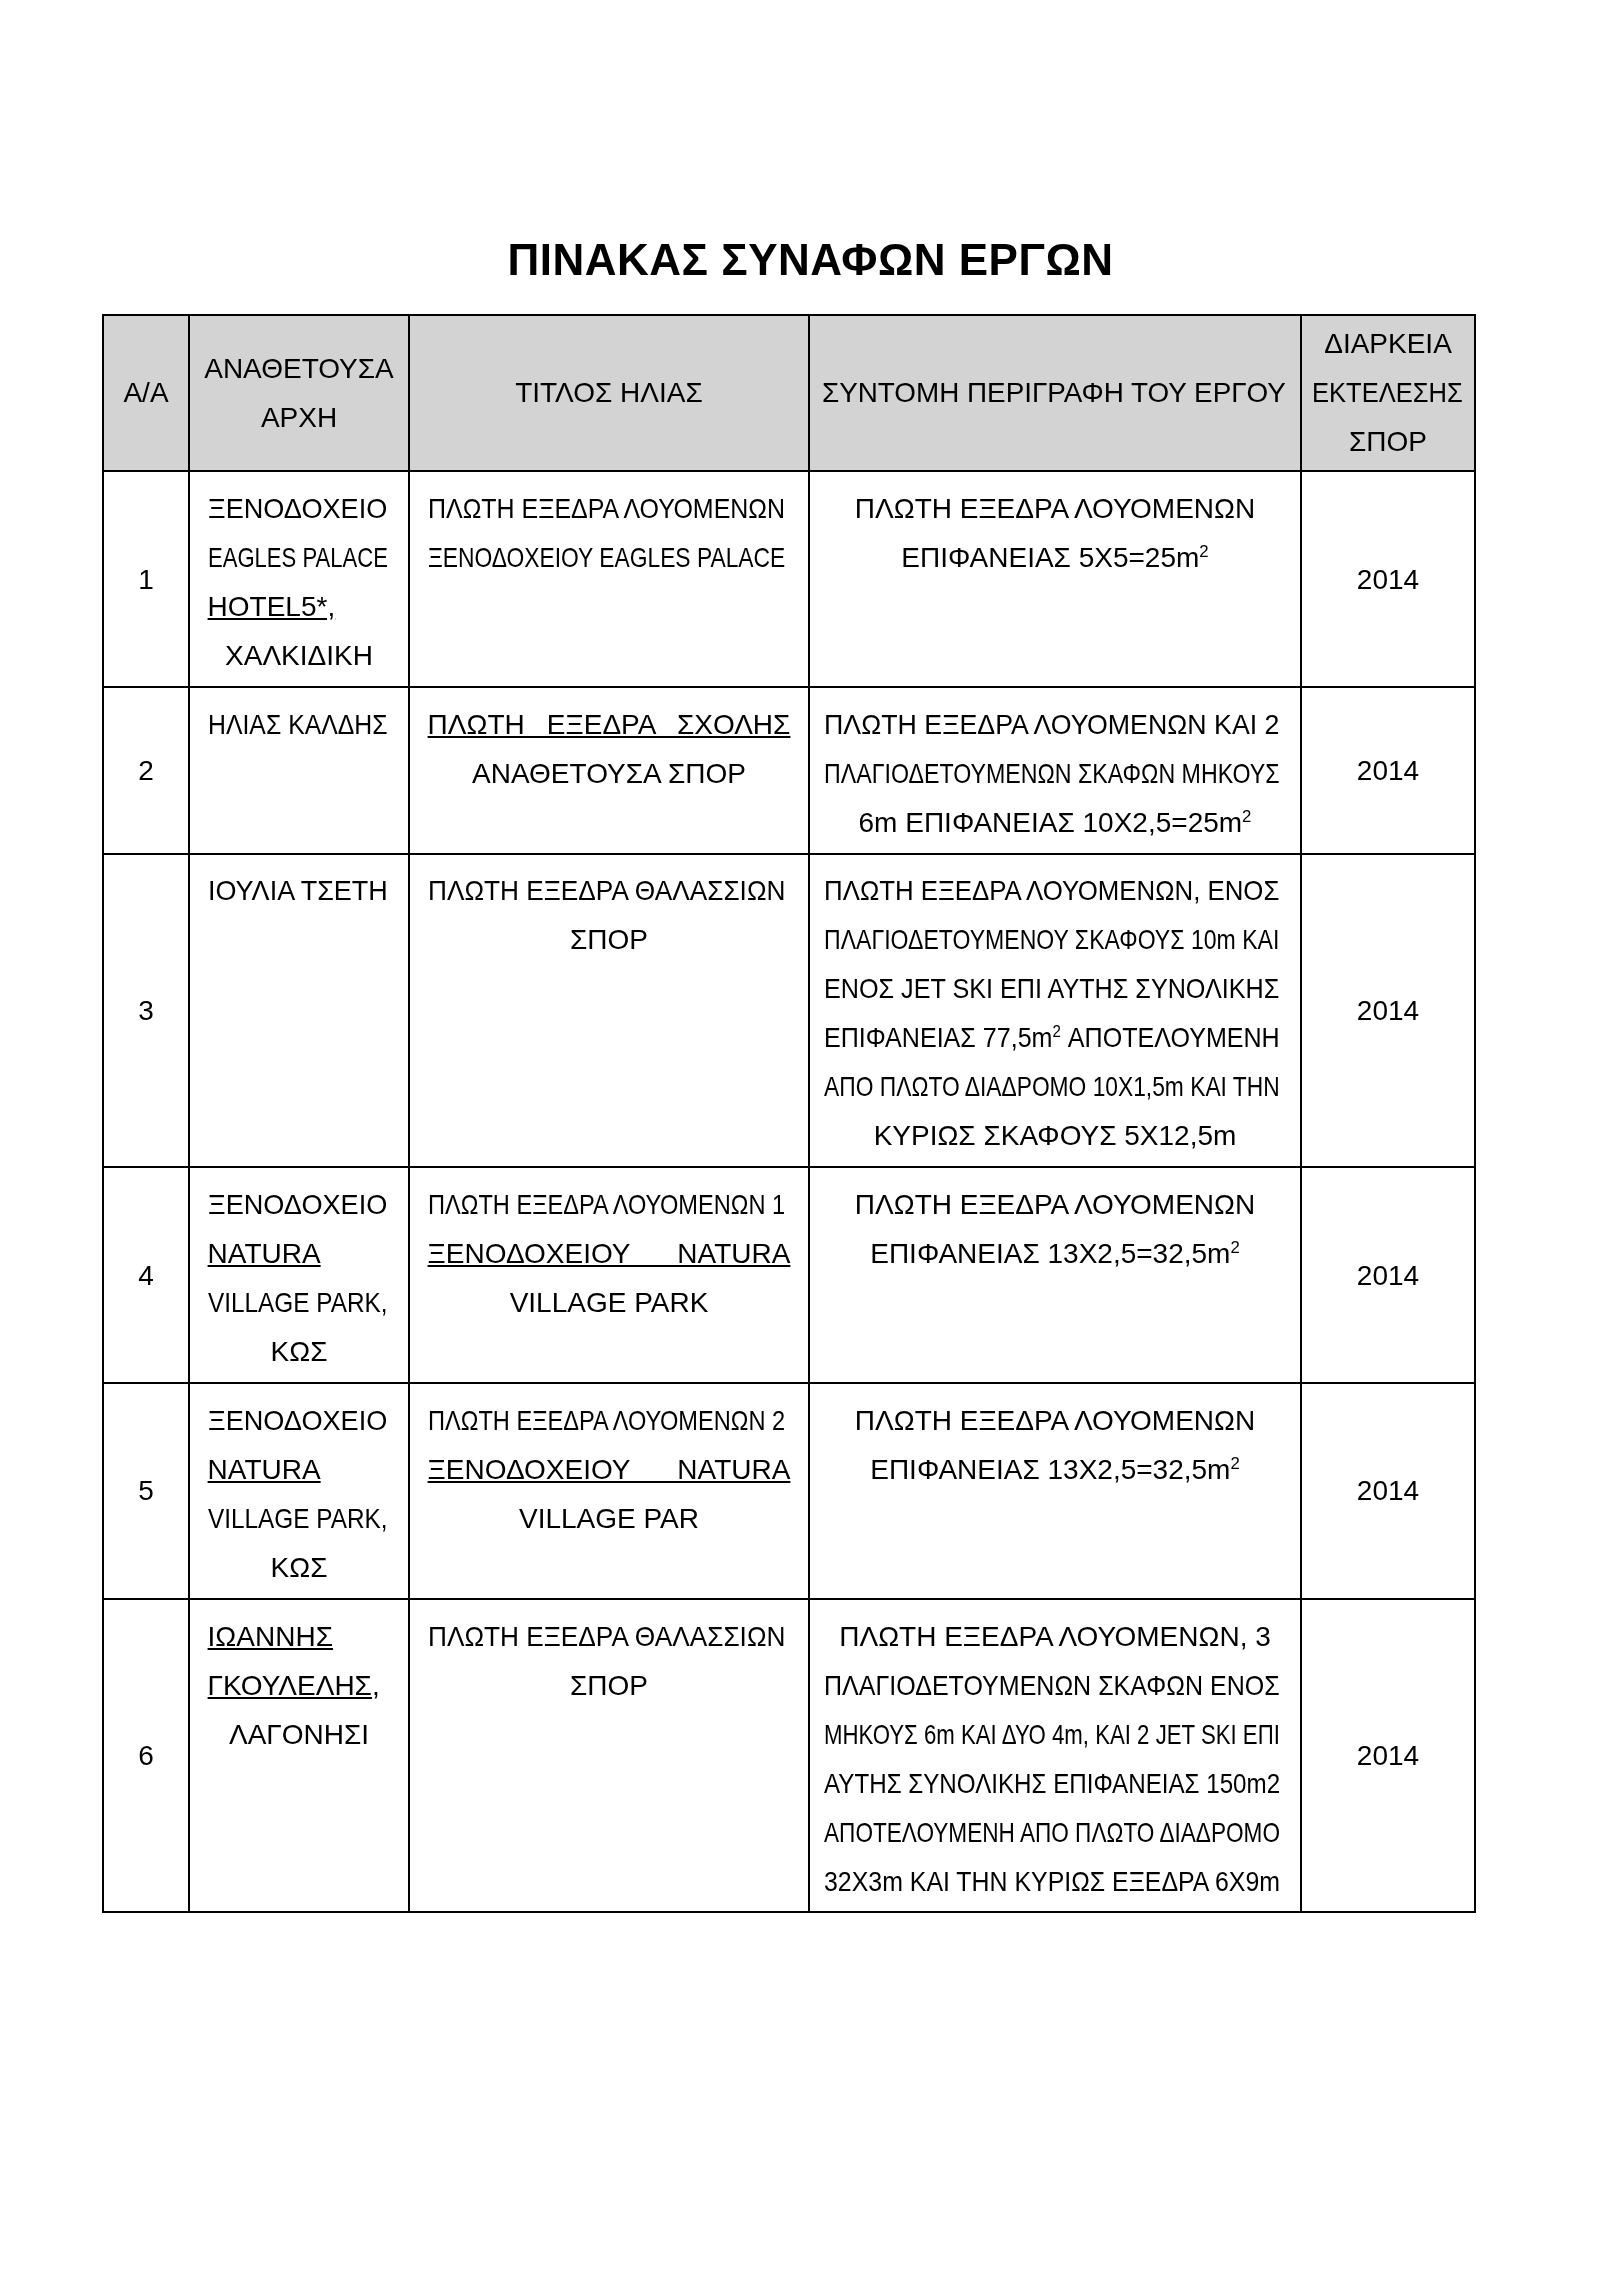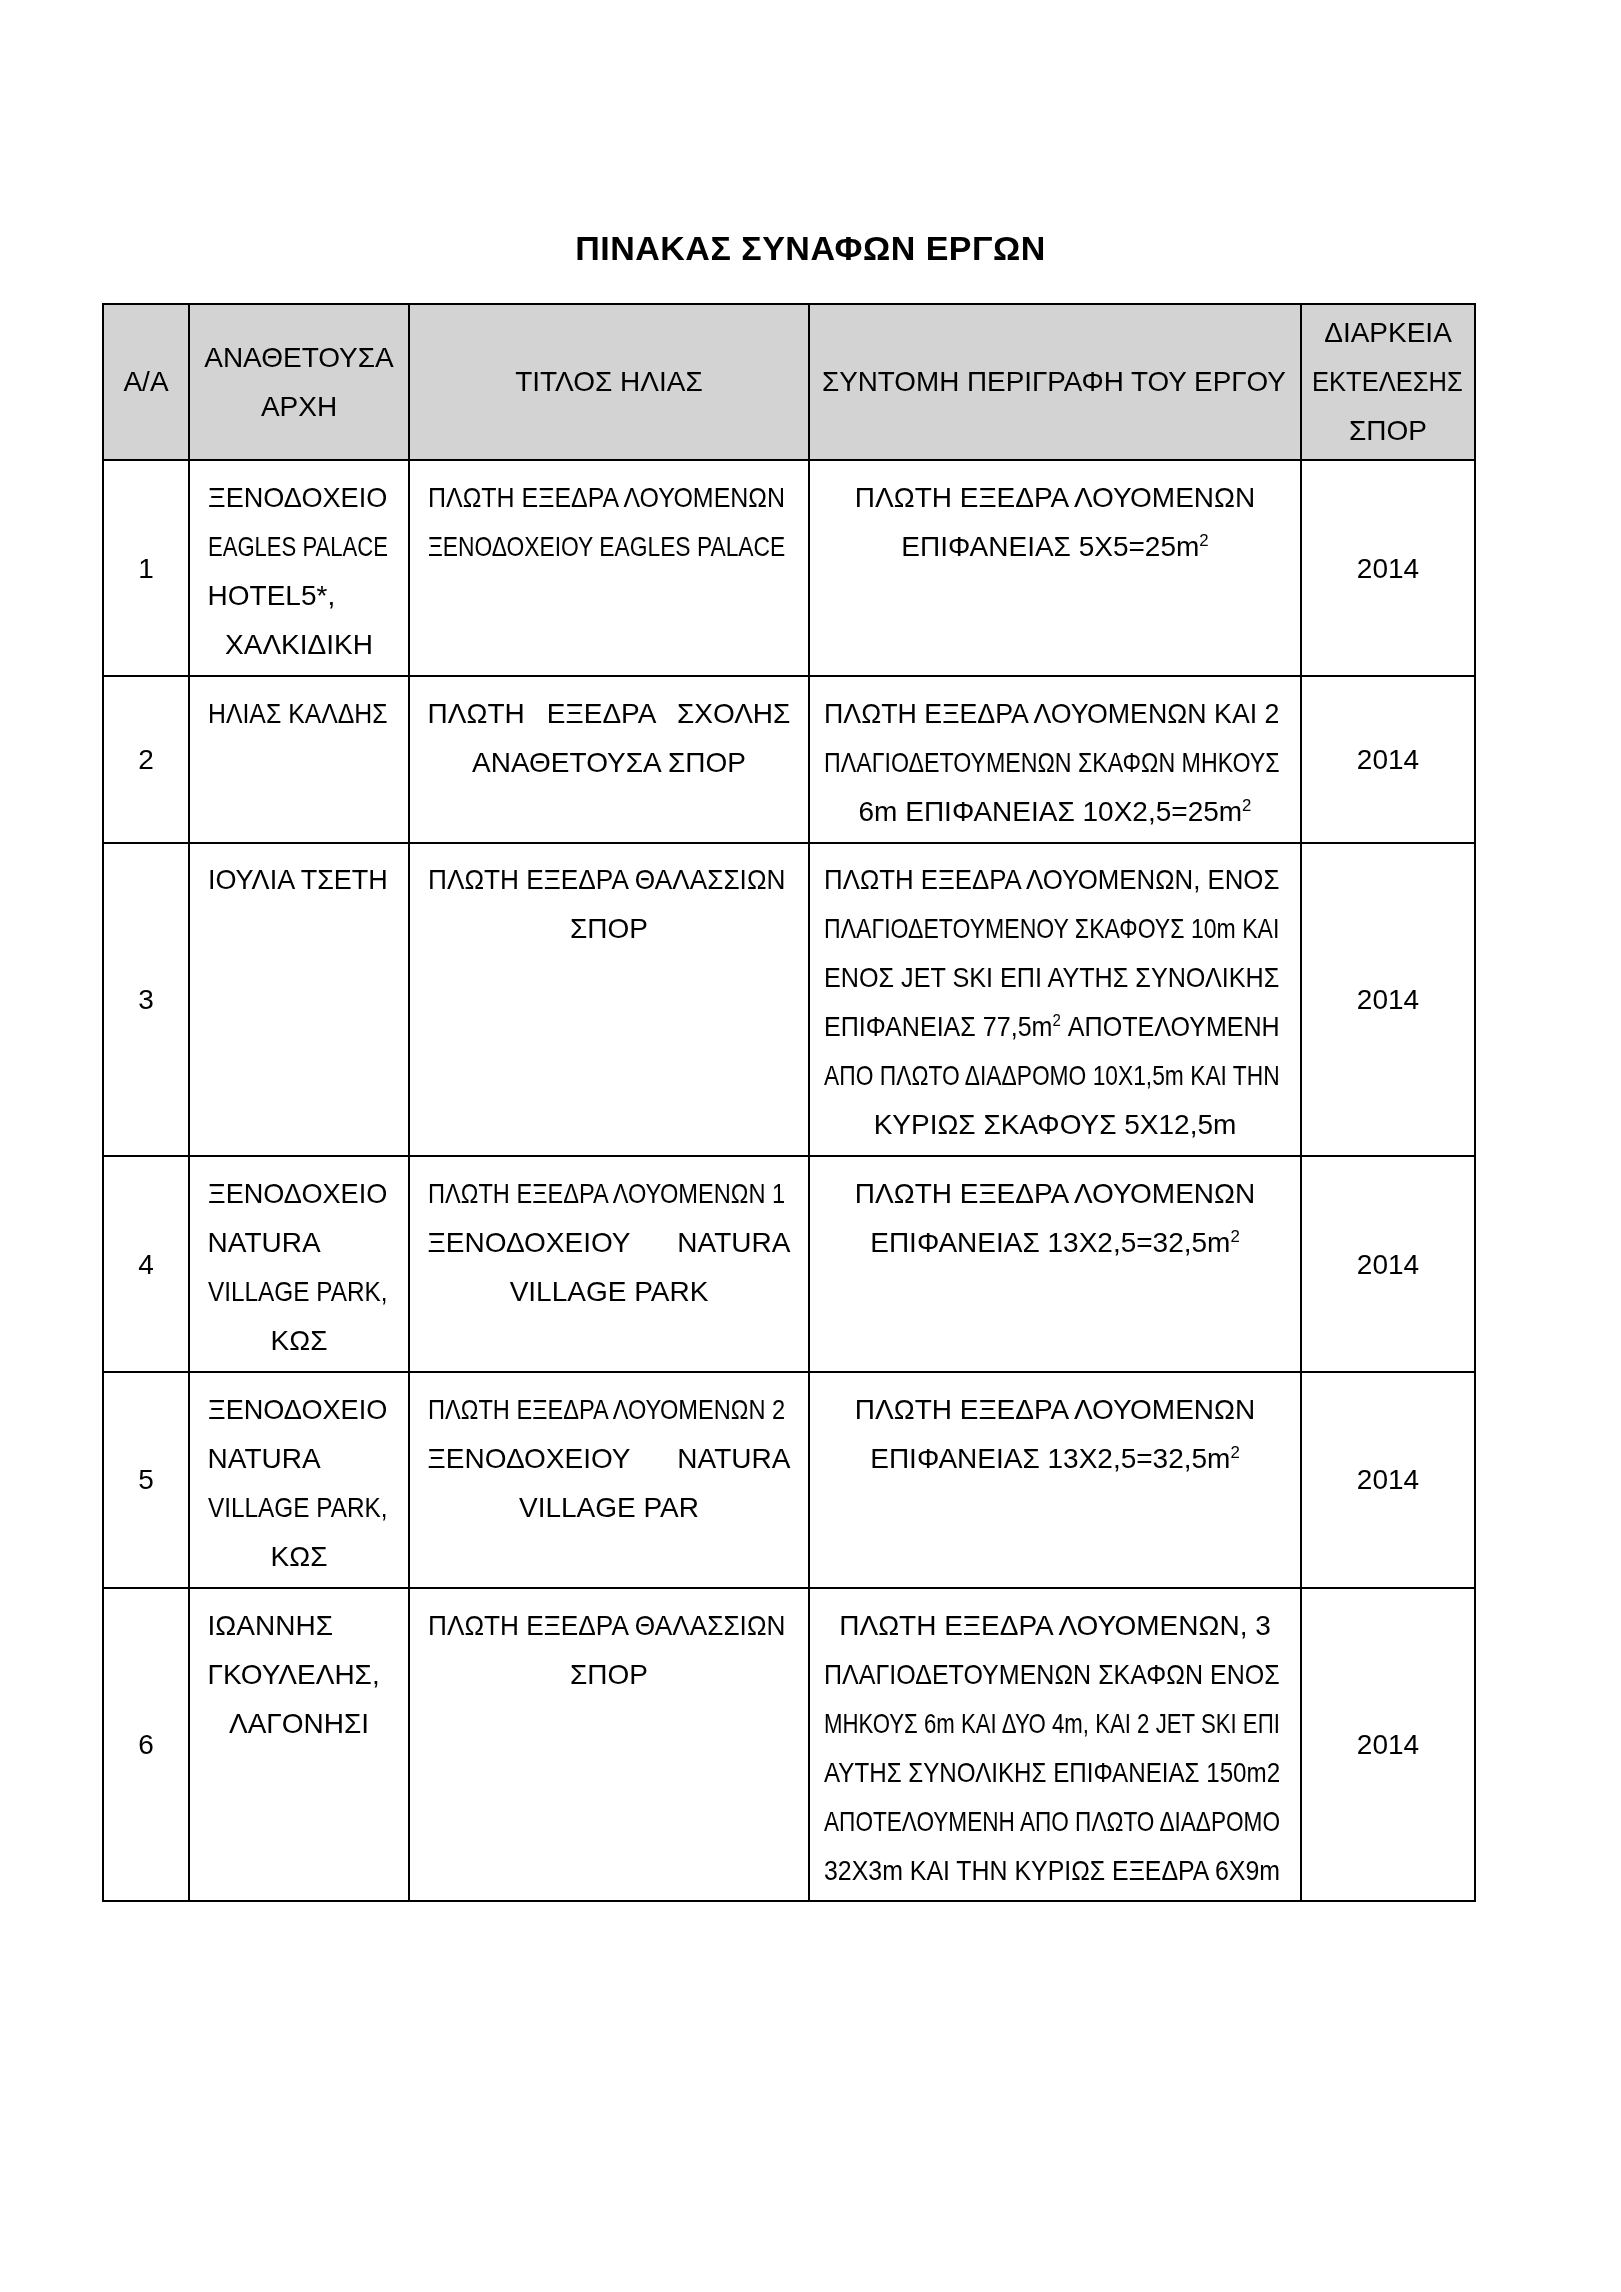--- a/index.html
+++ b/index.html
@@ -2,22 +2,22 @@
 <html><head>
 <meta charset="utf-8">
 <style>
   html,body{margin:0;padding:0;}
   body{
     width:1621px;height:2293px;background:#ffffff;color:#000;
     font-family:"Liberation Sans","DejaVu Sans",sans-serif;
   }
   .page{position:relative;width:1621px;height:2293px;overflow:hidden;background:#ffffff;}
   h1.title{
-    margin:0;padding:220px 0 0 0;text-align:center;
-    font-size:34px;line-height:57px;font-weight:700;letter-spacing:0.5px;
+    margin:11px;padding:220px 0 0 0;text-align:center;
+    font-size:44px;line-height:57px;font-weight:700;letter-spacing:0.5px;
   }
   table.projects{
     border-collapse:collapse;table-layout:fixed;
     width:1372px;margin:25.5px 0 0 102px;
     border:2.9px solid #000;
   }
   th,td{
     border:2px solid #000;border-top-width:2.9px;border-bottom-width:2.9px;
     overflow:hidden;vertical-align:top;padding:11.8px 17.6px 5.9px 17.6px;
   }
@@ -27,21 +27,21 @@
   thead tr{height:155px;}
   tbody tr:nth-child(1){height:198px;}
   tbody tr:nth-child(2){height:149px;}
   tbody tr:nth-child(3){height:309px;}
   tbody tr:nth-child(4){height:203px;}
   tbody tr:nth-child(5){height:202px;}
   tbody tr:nth-child(6){height:311px;}
   td.idx,td.dur{vertical-align:middle;padding:0 3.9px;text-align:center;}
   td.desc{padding:11.8px 13.7px 5.9px 13.7px;}
   .line{line-height:49px;font-size:28px;white-space:nowrap;}
-  .line.j{text-align:justify;text-align-last:justify;}
+  .line.j{text-align:justify;text-align-last:justify;text-decoration:underline;}
   .line.c{text-align:center;}
   .line.l{text-align:center;}
   .t{display:inline-block;transform-origin:0 50%;white-space:nowrap;}
   sup{font-size:0.6em;line-height:0;vertical-align:super;}
 </style>
 </head>
 <body>
 
 <div class="page">
   <h1 class="title">ΠΙΝΑΚΑΣ ΣΥΝΑΦΩΝ ΕΡΓΩΝ</h1>

